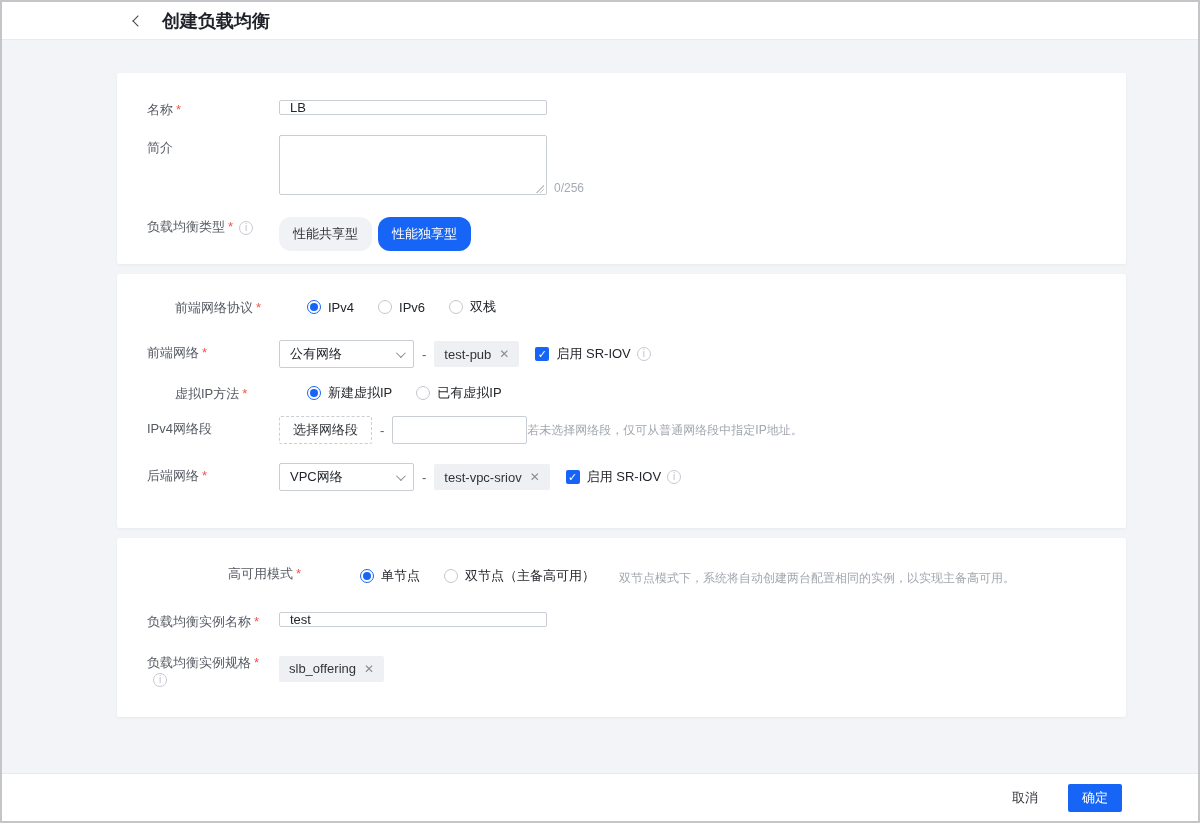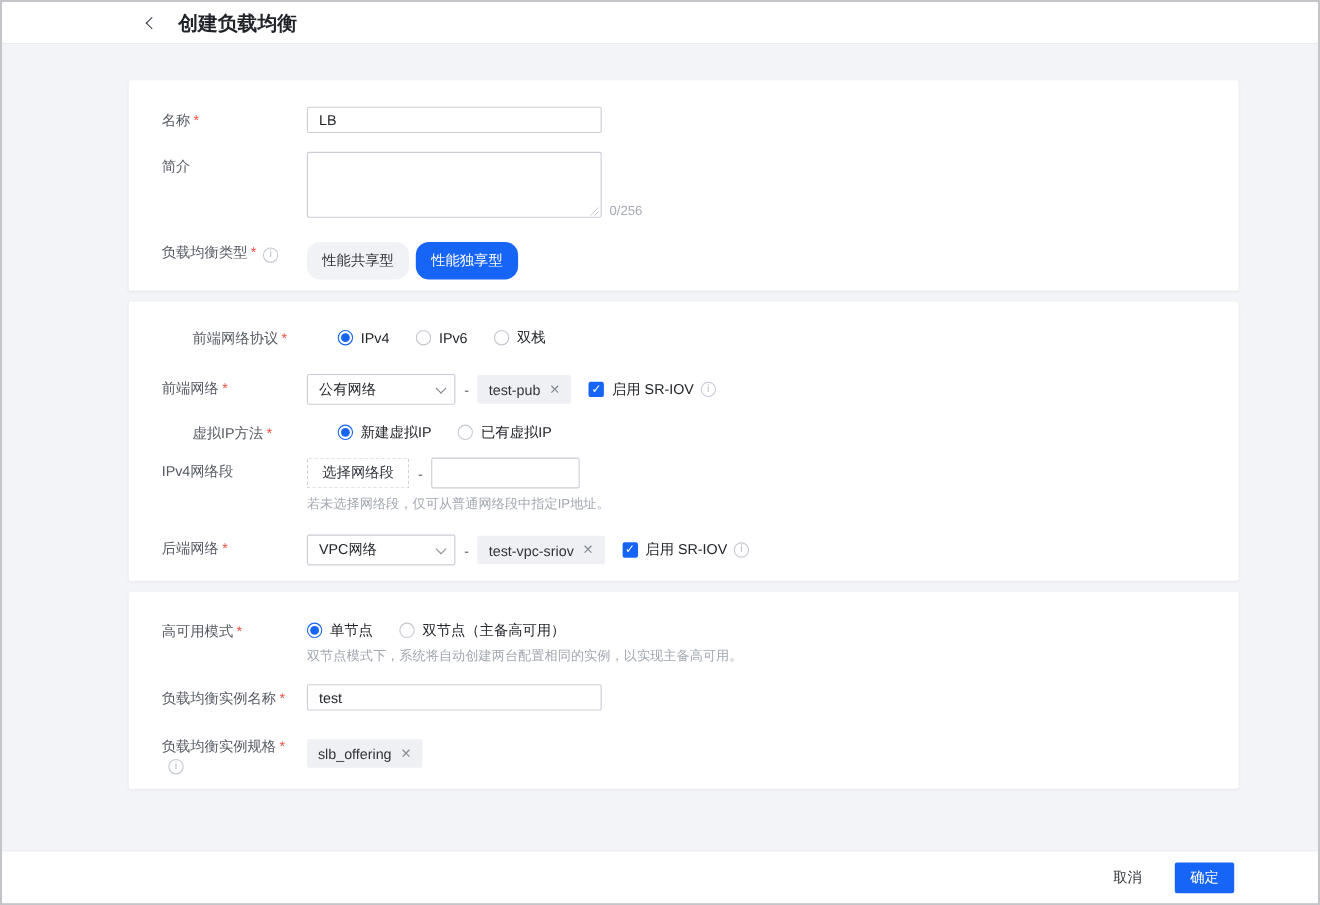--- a/index.html
+++ b/index.html
@@ -19,26 +19,26 @@
   .card { width:1009px; background:#fff; border-radius:2px; box-shadow:0 1px 3px rgba(31,35,41,0.05); margin-bottom:10px; }
   .card-1 { height:191px; padding:24px 30px 0 30px; }
   .card-2 { height:254px; padding:24px 30px 0 30px; }
   .card-3 { height:179px; padding:26px 30px 0 30px; }
 
   .row { display:flex; }
   .lbl { width:132px; flex:0 0 132px; color:#565b63; padding-top:5px; line-height:16px; }
   .row.compact .lbl { padding-top:2px; }
   .req { color:#f5554a; margin-left:3px; }
   .ctrl { display:flex; align-items:center; }
-  .ctrl-col { display:flex; flex-direction:column; }
+  .ctrl-col { display:flex; flex-direction:row; }
 
   .info-icon { display:inline-block; width:14px; height:14px; border:1px solid #c6cad1; border-radius:50%; color:#b9bec6; font-size:10px; line-height:12px; text-align:center; margin-left:6px; flex:0 0 auto; font-style:normal; }
 
   
-  .text-input { width:268px; height:24px; border:1px solid #c9cdd4; border-radius:2px; background:#fff; padding:0 10px; font-size:13px; color:#23262b; font-family:inherit; outline:none; }
+  .text-input { width:268px; height:15px; border:1px solid #c9cdd4; border-radius:2px; background:#fff; padding:0 10px; font-size:13px; color:#23262b; font-family:inherit; outline:none; }
   .textarea-wrap { position:relative; }
   .desc-textarea { width:268px; height:60px; border:1px solid #c9cdd4; border-radius:2px; background:#fff; padding:6px 10px; font-size:13px; font-family:inherit; resize:none; outline:none; }
   .resize-grip { position:absolute; right:3px; bottom:5px; width:9px; height:9px;
     background:linear-gradient(135deg, transparent 0 55%, #c2c6cd 55% 63%, transparent 63% 75%, #c2c6cd 75% 83%, transparent 83%); }
   .counter { font-size:12px; color:#a6abb3; margin-left:7px; align-self:flex-end; padding-bottom:3px; }
 
   
   .type-btn { height:34px; padding:2px 14px; display:flex; align-items:center; font-size:13px; border-radius:12px; cursor:pointer; }
   .type-btn.plain { background:#f0f2f6; color:#30343a; margin-right:6px; }
   .type-btn.active { background:#1765f6; color:#fff; }
@@ -69,21 +69,21 @@
   .seg-input { width:135px; height:28px; border:1px solid #c9cdd4; border-radius:2px; padding:0 10px; font-size:13px; font-family:inherit; outline:none; }
 
   .helper { font-size:12px; color:#a2a7af; margin-top:6px; line-height:17px; }
 
   
   .mb17 { margin-bottom:17px; }
   .mb19 { margin-bottom:19px; }
   .mb14 { margin-bottom:14px;margin-left:28px; }
   .mb16 { margin-bottom:16px;margin-top:24px; }
   .mb20 { margin-bottom:20px; }
-  .mb15 { margin-bottom:17px; }
+  .mb15 { margin-bottom:22px;justify-content:center; }
   .mb19b { margin-bottom:19px; }
 
   
   .footer { height:48px; flex:0 0 48px; background:#fff; border-top:1px solid #e8eaef; display:flex; align-items:center; justify-content:flex-end; padding-right:76px; }
   .cancel-btn { color:#30343a; font-size:13px; background:none; border:none; cursor:pointer; margin-right:30px; font-family:inherit; }
   .confirm-btn { min-width:52px; height:28px; background:#1765f6; color:#fff; border:none; border-radius:2px; font-size:13px; padding:0 14px; cursor:pointer; font-family:inherit; }
 </style>
 </head>
 <body>
 

